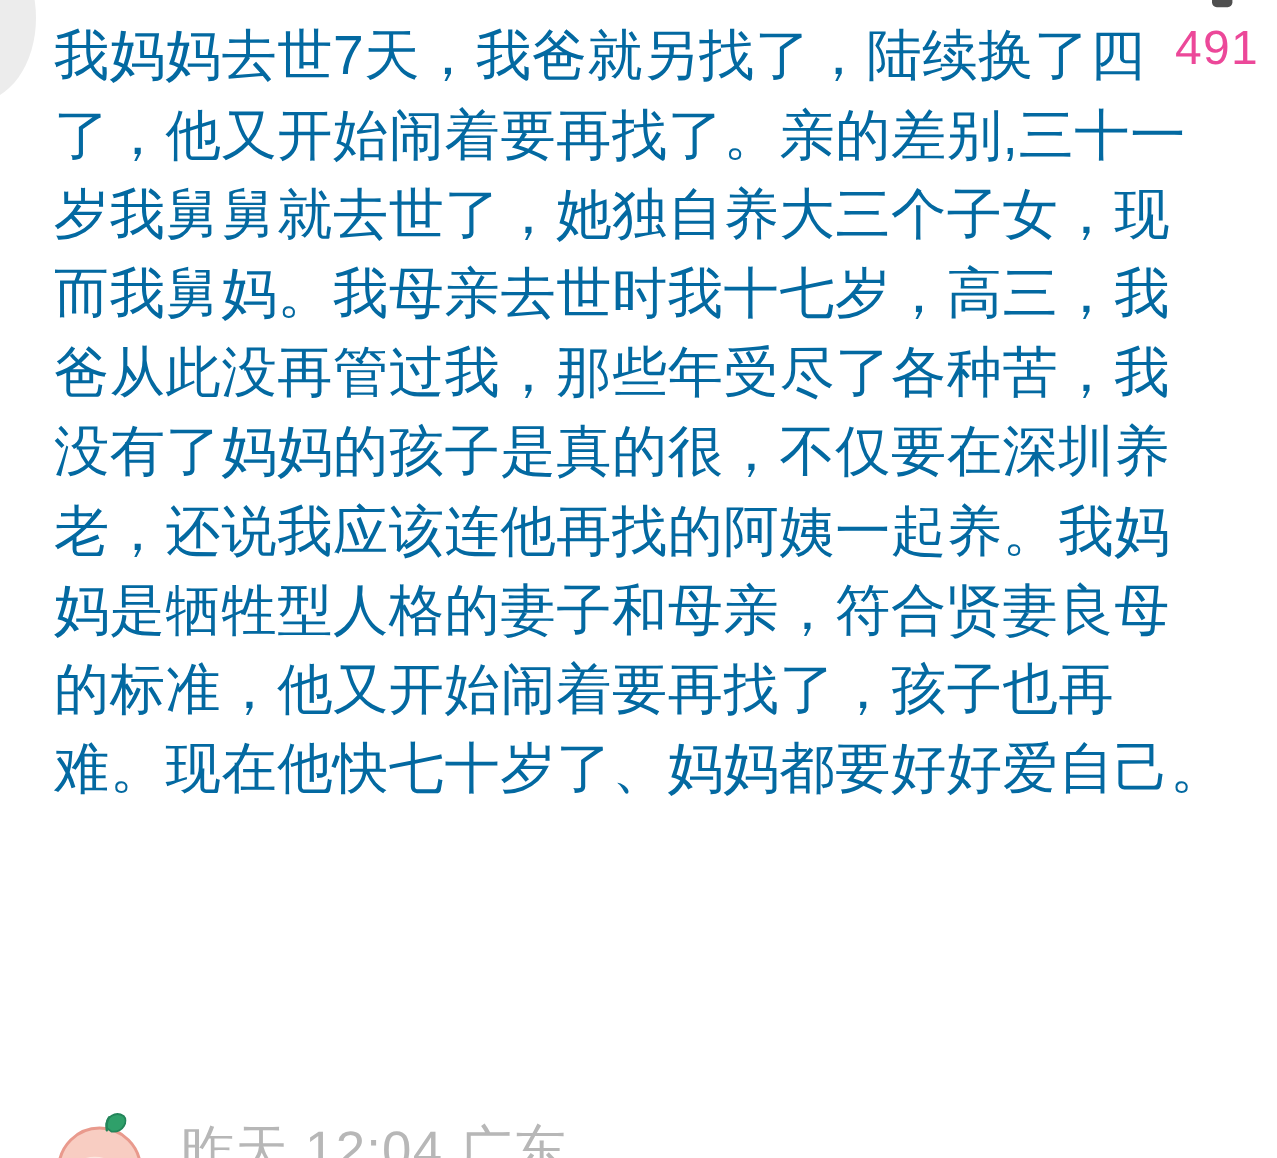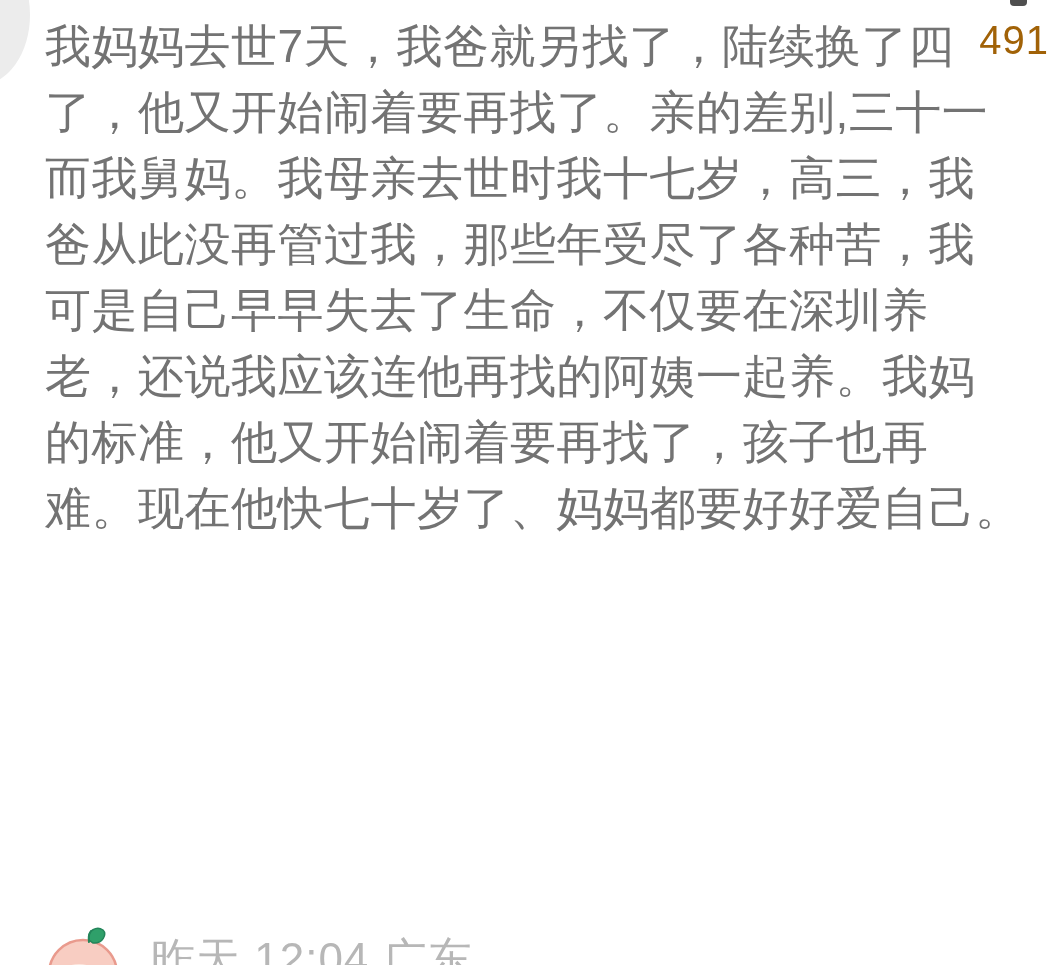--- a/index.html
+++ b/index.html
@@ -38,29 +38,29 @@
     height: 6px;
     border-radius: 0 0 4px 4px;
     background: #4f4f4f;
   }
   .like-count {
     position: absolute;
     top: 18px;
     right: 15px;
     font-size: 40px;
     line-height: 44px;
-    color: #a16207;
+    color: #ec4899;
     letter-spacing: 1px;
   }
   .comment-text {
     position: absolute;
     left: 45px;
     top: 13px;
     width: 960px;
-    color: #737373;
+    color: #0369a1;
     font-size: 46px;
     line-height: 66px;
     letter-spacing: 0.5px;
   }
   .comment-text .line {
     white-space: nowrap;
   }
   .meta-row {
     position: absolute;
     left: 45px;
@@ -90,24 +90,26 @@
 <div class="screen">
 
   <div class="avatar-sliver"></div>
 
   <div class="like-icon-tip"></div>
   <div class="like-count">491</div>
 
   <div class="comment-text">
     <div class="line">我妈妈去世7天，我爸就另找了，陆续换了四</div>
     <div class="line">了，他又开始闹着要再找了。亲的差别,三十一</div>
+    <div class="line">岁我舅舅就去世了，她独自养大三个子女，现</div>
     <div class="line">而我舅妈。我母亲去世时我十七岁，高三，我</div>
     <div class="line">爸从此没再管过我，那些年受尽了各种苦，我</div>
-    <div class="line">可是自己早早失去了生命，不仅要在深圳养</div>
+    <div class="line">没有了妈妈的孩子是真的很，不仅要在深圳养</div>
     <div class="line">老，还说我应该连他再找的阿姨一起养。我妈</div>
+    <div class="line">妈是牺牲型人格的妻子和母亲，符合贤妻良母</div>
     <div class="line">的标准，他又开始闹着要再找了，孩子也再</div>
     <div class="line">难。现在他快七十岁了、妈妈都要好好爱自己。</div>
   </div>
 
   <div class="meta-row">
     <span class="emoji">
       <svg width="78" height="78" viewBox="0 0 78 78" xmlns="http://www.w3.org/2000/svg">
 
         <circle cx="38" cy="48" r="34" fill="#f8cdc2" stroke="#e99a8d" stroke-width="2.5"></circle>
 

